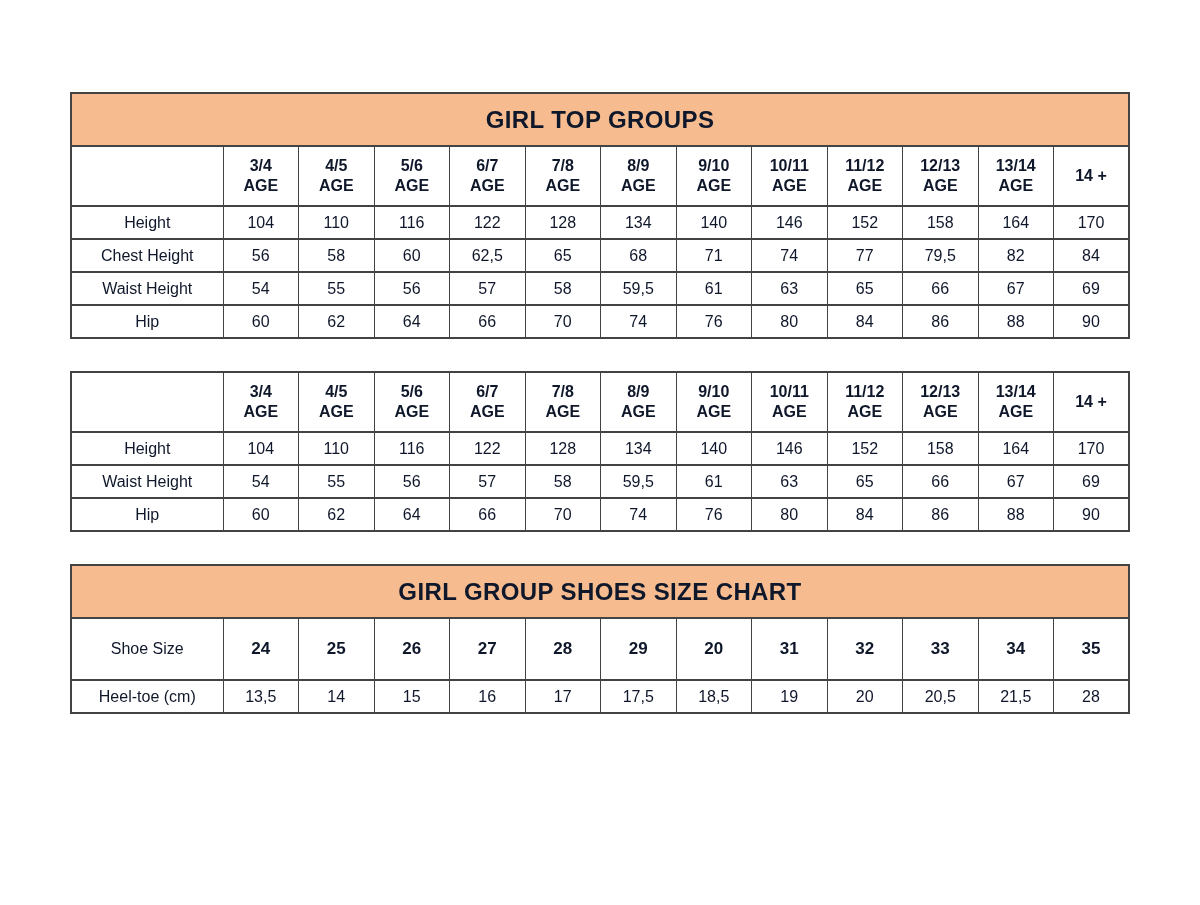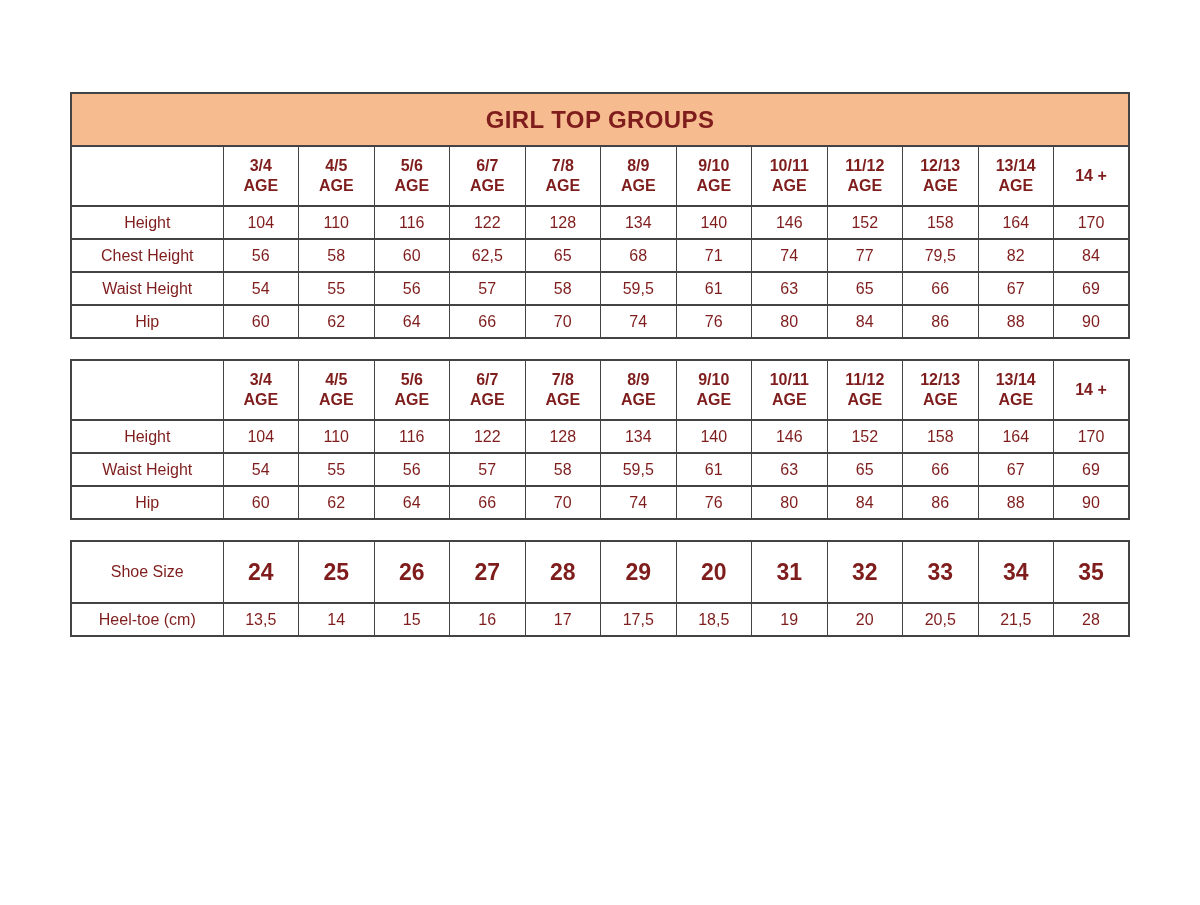--- a/index.html
+++ b/index.html
@@ -13,22 +13,22 @@
   .charts-wrap {
     position: absolute;
     left: 70px;
     top: 92px;
     width: 1060px;
   }
   table.size-table {
     border-collapse: collapse;
     table-layout: fixed;
     width: 1060px;
-    margin-bottom: 20px;
-    color: #7f1d1d;
+    margin-bottom: 32px;
+    color: #0f172a;
     border: 2px solid #434343;
   }
   col.label-col { width: 152px; }
   .size-table td, .size-table th {
     border: 1px solid #434343;
     border-top-width: 2px;
     border-bottom-width: 2px;
     text-align: center;
     vertical-align: middle;
     padding: 0;
@@ -44,21 +44,21 @@
   .age-top    { line-height: 20px; }
   .age-bottom { line-height: 20px; }
   .corner-cell { background: #ffffff; }
   .label-cell {
     text-align: left;
     padding-left: 13px;
     font-weight: normal;
     font-size: 16px;
   }
   .data-row td { height: 31px; font-size: 16px; font-weight: normal; }
-  .bold-row td { font-weight: bold; font-size: 23px; }
+  .bold-row td { font-weight: bold; font-size: 17px; }
   .tall-row td, .tall-row th { height: 60px; }
 </style>
 </head>
 <body>
 
 <div class="charts-wrap">
     <table class="size-table">
       <colgroup>
         <col class="label-col">
         <col>
@@ -314,20 +314,23 @@
         <col>
         <col>
         <col>
         <col>
         <col>
         <col>
         <col>
         <col>
       </colgroup>
       <tbody>
+        <tr>
+          <td class="title-cell" colspan="13">GIRL GROUP SHOES SIZE CHART</td>
+        </tr>
         <tr class="data-row bold-row tall-row">
           <th class="label-cell">Shoe Size</th>
           <td class="value-cell">24</td>
           <td class="value-cell">25</td>
           <td class="value-cell">26</td>
           <td class="value-cell">27</td>
           <td class="value-cell">28</td>
           <td class="value-cell">29</td>
           <td class="value-cell">20</td>
           <td class="value-cell">31</td>

